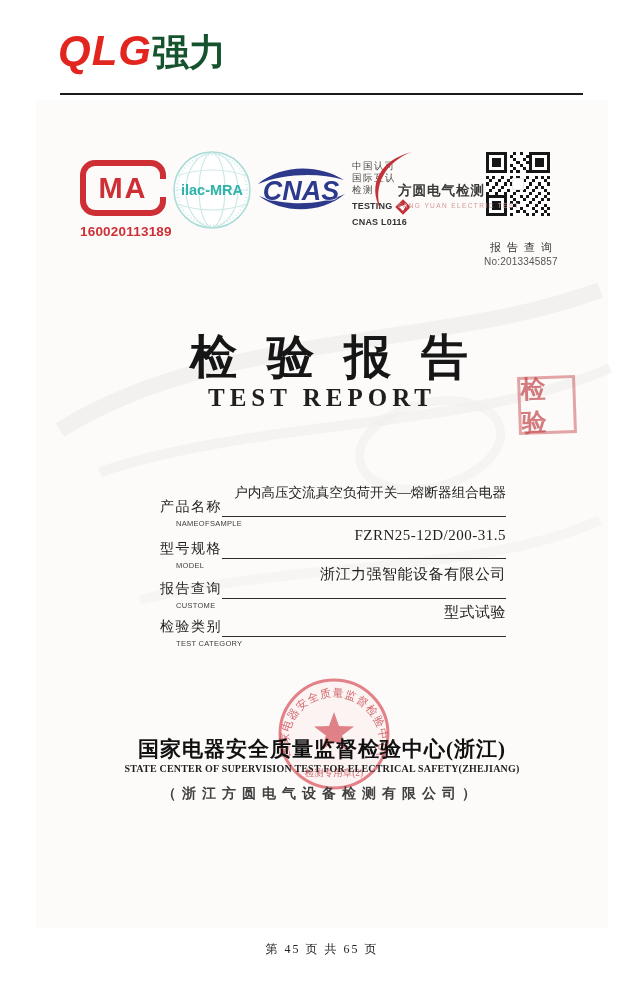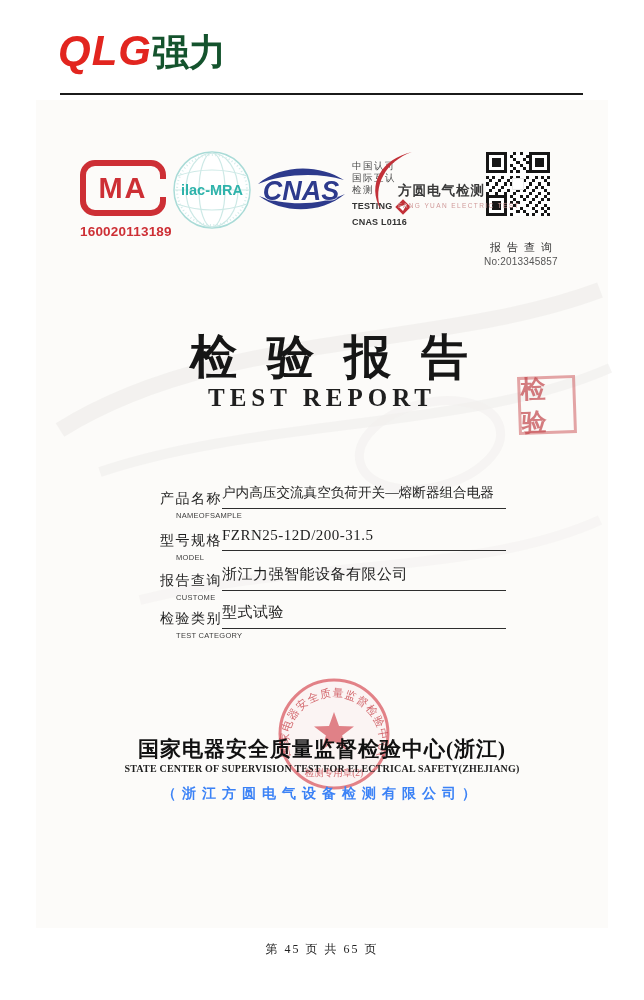--- a/index.html
+++ b/index.html
@@ -56,34 +56,34 @@
 
   .side-stamp{left:518px;top:376px;width:52px;height:52px;border:3px solid rgba(205,92,97,0.55);
       transform:rotate(-2deg);display:flex;align-items:center;justify-content:center;
       font-size:25px;font-weight:700;color:rgba(192,62,68,0.68);letter-spacing:2px;z-index:4;}
 
   
   .form{left:160px;top:484px;width:346px;z-index:4;}
   .f-row{position:absolute;left:0;width:346px;}
   .f-line{display:flex;align-items:flex-end;}
   .f-label{font-size:14px;color:#1e1e1e;letter-spacing:1.5px;white-space:nowrap;padding-bottom:1px;}
-  .f-value{flex:1;border-bottom:1.4px solid #2e2e2e;text-align:left;font-size:15px;
-      color:#1e1e1e;padding-bottom:6px;white-space:nowrap;letter-spacing:0.5px;}
+  .f-value{flex:1;border-bottom:1.4px solid #2e2e2e;text-align:right;font-size:15px;
+      color:#1e1e1e;padding-bottom:14px;white-space:nowrap;letter-spacing:0.5px;}
   .f-row--long .f-value{font-size:13.6px;letter-spacing:0;}
   .f-sub{margin-top:2px;margin-left:16px;font-family:"Liberation Sans","DejaVu Sans",sans-serif;
       font-size:7.5px;color:#3c3c3c;letter-spacing:0.3px;}
 
   
   .seal{left:276px;top:676px;z-index:4;}
   .footer-cn{left:0;top:735px;width:644px;text-align:center;font-size:21px;font-weight:700;
       color:#111;letter-spacing:1px;z-index:5;}
   .footer-en{left:0;top:763px;width:644px;text-align:center;font-size:10px;font-weight:700;
       color:#1d1d1d;letter-spacing:0.2px;z-index:5;}
   .footer-company{left:0;top:785px;width:644px;text-align:center;font-size:14px;font-weight:600;
-      color:#3b82f6;letter-spacing:6px;z-index:5;}
+      color:#404040;letter-spacing:6px;z-index:5;}
 
   .page-num{left:0;top:941px;width:644px;text-align:center;font-size:12px;color:#222;
       letter-spacing:2px;z-index:4;}
 </style>
 </head>
 <body>
 
 <div class="page">
 
   <div class="abs sheet"></div>

